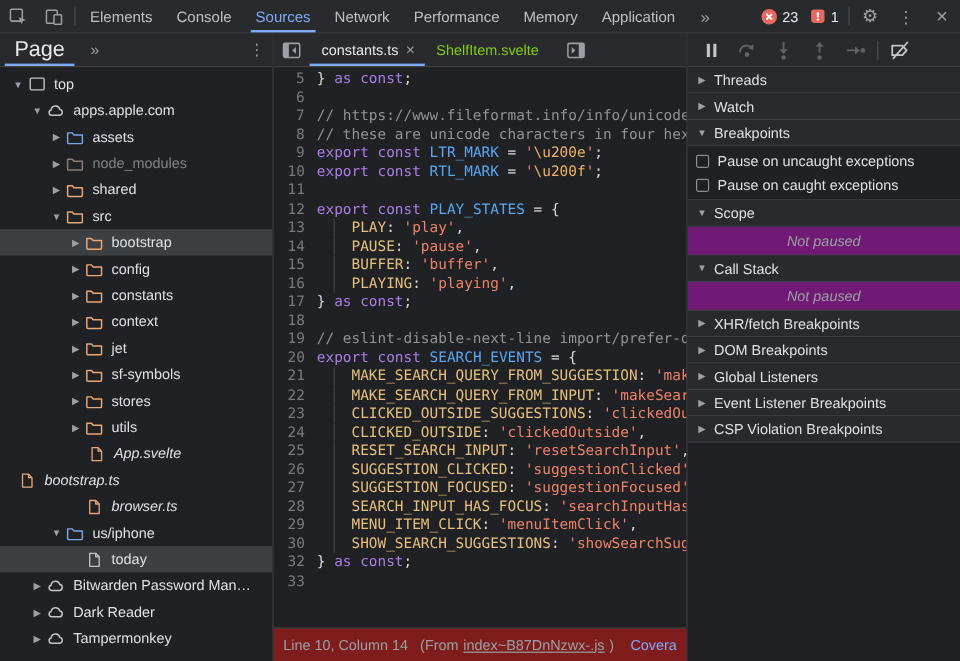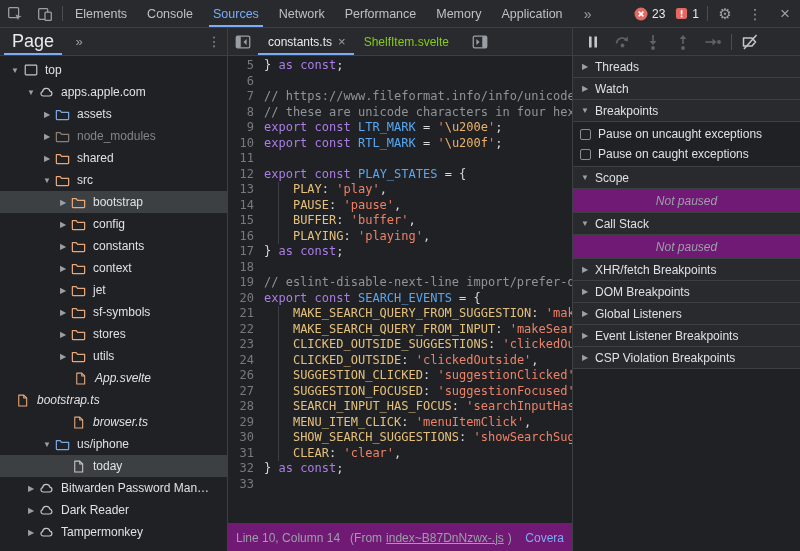--- a/index.html
+++ b/index.html
@@ -55,21 +55,21 @@
   .etab.active { color: #e8eaed; }
   .etab.active::after { content: ''; position: absolute; left: 0; right: 0; bottom: 0; height: 2px; background: #7cacf8; }
   .etab .close-x { font-size: 13px; color: #9aa0a6; cursor: pointer; }
   .code { flex: 1; overflow: hidden; padding-top: 2px; font-family: "DejaVu Sans Mono", monospace; font-size: 12px; line-height: 15.5px; }
   .cl { height: 15.5px; display: flex; white-space: pre; }
   .ln { width: 26px; flex: none; text-align: right; color: #767b81; cursor: pointer; }
   .ct { flex: 1; min-width: 0; overflow: hidden; padding-left: 10px; position: relative; }
   .cl.guide .ct::before { content: ''; position: absolute; left: 24px; top: 0; bottom: 0; width: 1px; background: #3c4043; }
   .tk-p { color: #d8dade; } .tk-k { color: #ab7de6; } .tk-d { color: #58a7f2; }
   .tk-pr { color: #e5c07b; } .tk-s { color: #ee8269; } .tk-e { color: #efb264; } .tk-c { color: #8f9498; }
-  .statusbar { height: 28px; flex: none; background: #701a75; border-top: 1px solid #3c4043; display: flex; align-items: center; padding: 0 8px; color: #9aa0a6; gap: 4px; overflow: hidden; white-space: nowrap; }
+  .statusbar { height: 28px; flex: none; background: #7f1d1d; border-top: 1px solid #3c4043; display: flex; align-items: center; padding: 0 8px; color: #9aa0a6; gap: 4px; overflow: hidden; white-space: nowrap; }
   .status-link { text-decoration: underline; color: #9aa0a6; cursor: pointer; }
   .coverage-link { margin-left: auto; color: #7cacf8; cursor: pointer; }
 
   
   .sidebar { width: 227px; flex: none; display: flex; flex-direction: column; min-height: 0; }
   .debug-toolbar { height: 28px; flex: none; background: #292a2d; border-bottom: 1px solid #3c4043; display: flex; align-items: center; padding: 0 8px; gap: 6px; }
   .dbtn { width: 24px; height: 24px; display: flex; align-items: center; justify-content: center; color: #c4c7c5; cursor: pointer; }
   .dbtn.disabled { color: #5f6368; cursor: default; }
   .dsep { width: 1px; height: 16px; background: #4a4d51; flex: none; }
   .sections { flex: 1; overflow: hidden; display: flex; flex-direction: column; }
@@ -464,26 +464,26 @@
           <div class="cl guide"><span class="ln">15</span><span class="ct"><span class="tk-p">    </span><span class="tk-pr">BUFFER</span><span class="tk-p">: </span><span class="tk-s">'buffer'</span><span class="tk-p">,</span></span></div>
           <div class="cl guide"><span class="ln">16</span><span class="ct"><span class="tk-p">    </span><span class="tk-pr">PLAYING</span><span class="tk-p">: </span><span class="tk-s">'playing'</span><span class="tk-p">,</span></span></div>
           <div class="cl "><span class="ln">17</span><span class="ct"><span class="tk-p">} </span><span class="tk-k">as</span><span class="tk-p"> </span><span class="tk-k">const</span><span class="tk-p">;</span></span></div>
           <div class="cl "><span class="ln">18</span><span class="ct"></span></div>
           <div class="cl "><span class="ln">19</span><span class="ct"><span class="tk-c">// eslint-disable-next-line import/prefer-d</span></span></div>
           <div class="cl "><span class="ln">20</span><span class="ct"><span class="tk-k">export</span><span class="tk-p"> </span><span class="tk-k">const</span><span class="tk-p"> </span><span class="tk-d">SEARCH_EVENTS</span><span class="tk-p"> = {</span></span></div>
           <div class="cl guide"><span class="ln">21</span><span class="ct"><span class="tk-p">    </span><span class="tk-pr">MAKE_SEARCH_QUERY_FROM_SUGGESTION</span><span class="tk-p">: </span><span class="tk-s">'mak</span></span></div>
           <div class="cl guide"><span class="ln">22</span><span class="ct"><span class="tk-p">    </span><span class="tk-pr">MAKE_SEARCH_QUERY_FROM_INPUT</span><span class="tk-p">: </span><span class="tk-s">'makeSear</span></span></div>
           <div class="cl guide"><span class="ln">23</span><span class="ct"><span class="tk-p">    </span><span class="tk-pr">CLICKED_OUTSIDE_SUGGESTIONS</span><span class="tk-p">: </span><span class="tk-s">'clickedOu</span></span></div>
           <div class="cl guide"><span class="ln">24</span><span class="ct"><span class="tk-p">    </span><span class="tk-pr">CLICKED_OUTSIDE</span><span class="tk-p">: </span><span class="tk-s">'clickedOutside'</span><span class="tk-p">,</span></span></div>
+          <div class="cl guide"><span class="ln">25</span><span class="ct"><span class="tk-p">    </span><span class="tk-pr">RESET_SEARCH_INPUT</span><span class="tk-p">: </span><span class="tk-s">'resetSearchInput'</span><span class="tk-p">,</span></span></div>
           <div class="cl guide"><span class="ln">26</span><span class="ct"><span class="tk-p">    </span><span class="tk-pr">SUGGESTION_CLICKED</span><span class="tk-p">: </span><span class="tk-s">'suggestionClicked'</span></span></div>
           <div class="cl guide"><span class="ln">27</span><span class="ct"><span class="tk-p">    </span><span class="tk-pr">SUGGESTION_FOCUSED</span><span class="tk-p">: </span><span class="tk-s">'suggestionFocused'</span></span></div>
           <div class="cl guide"><span class="ln">28</span><span class="ct"><span class="tk-p">    </span><span class="tk-pr">SEARCH_INPUT_HAS_FOCUS</span><span class="tk-p">: </span><span class="tk-s">'searchInputHas</span></span></div>
           <div class="cl guide"><span class="ln">29</span><span class="ct"><span class="tk-p">    </span><span class="tk-pr">MENU_ITEM_CLICK</span><span class="tk-p">: </span><span class="tk-s">'menuItemClick'</span><span class="tk-p">,</span></span></div>
           <div class="cl guide"><span class="ln">30</span><span class="ct"><span class="tk-p">    </span><span class="tk-pr">SHOW_SEARCH_SUGGESTIONS</span><span class="tk-p">: </span><span class="tk-s">'showSearchSug</span></span></div>
-          <div class="cl guide"><span class="ln">31</span><span class="ct"><span class="tk-p">    </span><span class="tk-pr">CLEAR</span><span class="tk-p">: </span><span class="tk-s">'clear'</span><span class="tk-p">,</span></span></div>
           <div class="cl "><span class="ln">32</span><span class="ct"><span class="tk-p">} </span><span class="tk-k">as</span><span class="tk-p"> </span><span class="tk-k">const</span><span class="tk-p">;</span></span></div>
           <div class="cl "><span class="ln">33</span><span class="ct"></span></div>
         </div>
       <div class="statusbar">
         <span>Line 10, Column 14</span>
         <span style="margin-left:6px">(From </span>
         <span class="status-link">index~B87DnNzwx-.js</span>
         <span>)</span>
         <span class="coverage-link">Covera</span>
       </div>

